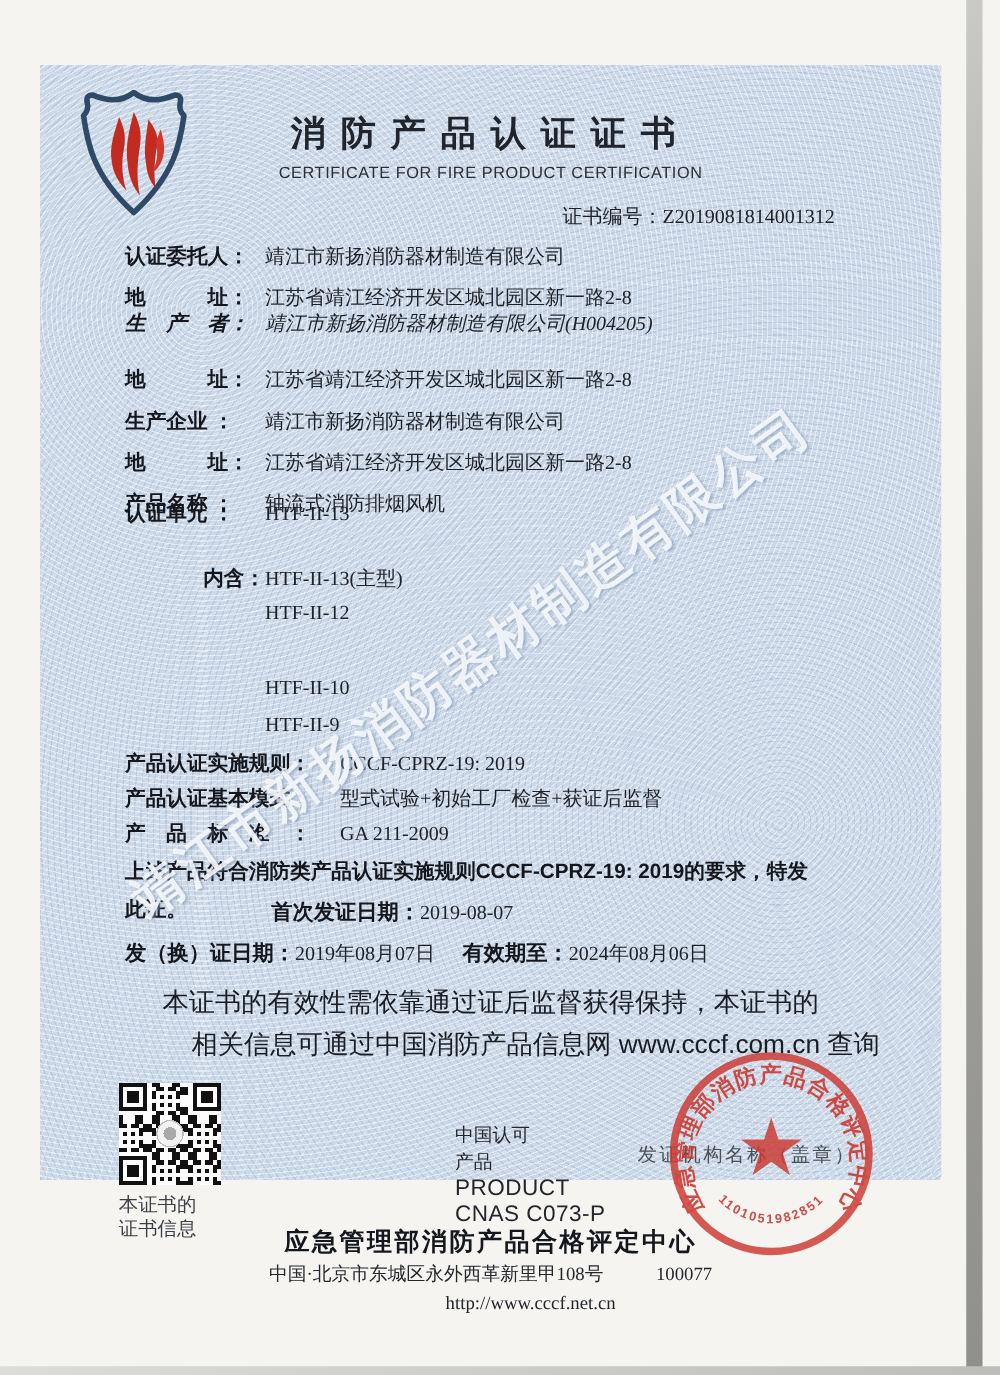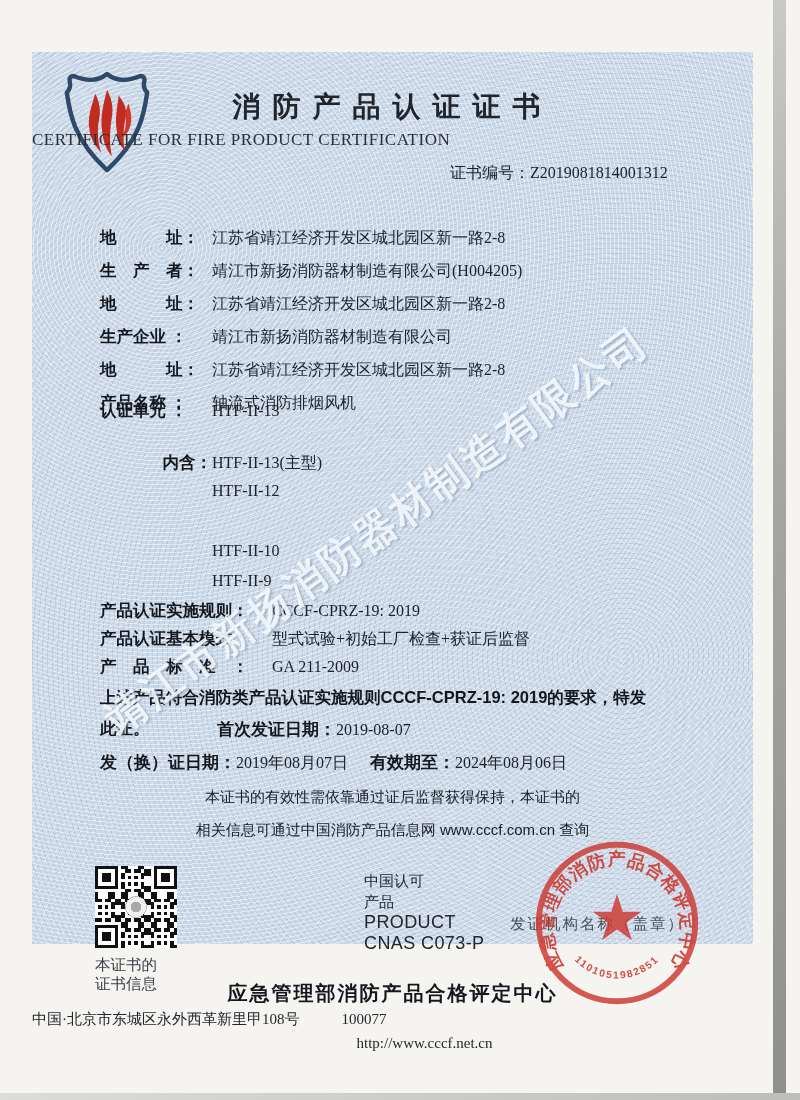--- a/index.html
+++ b/index.html
@@ -19,56 +19,56 @@
     background-color:#cbd8e7;
     background-image:
       repeating-radial-gradient(circle at 18% 22%, rgba(255,255,255,.45) 0 1px, rgba(0,0,0,0) 1px 4px),
       repeating-radial-gradient(circle at 82% 68%, rgba(148,172,204,.35) 0 1px, rgba(0,0,0,0) 1px 5px),
       repeating-radial-gradient(circle at 55% 110%, rgba(255,255,255,.3) 0 1px, rgba(0,0,0,0) 1px 6px);
   }
   .abs{position:absolute;}
   .title-cn{left:0;width:721px;top:36px;text-align:center;
     font-family:"Liberation Serif","DejaVu Serif",serif;
     font-size:28px;font-weight:bold;color:#20242c;letter-spacing:12px;}
-  .title-en{left:0;width:721px;top:78px;text-align:left;
-    font-size:17px;color:#2b2f36;letter-spacing:.5px;font-family:Liberation Serif, serif;}
+  .title-en{left:0;width:721px;top:78px;text-align:center;
+    font-size:13px;color:#2b2f36;letter-spacing:.5px;}
   .certno{left:418px;top:111px;font-family:"Liberation Serif","DejaVu Serif",serif;
     font-size:16px;color:#1d2128;}
   
   .row{position:absolute;left:68px;height:22px;white-space:nowrap;}
   .row .lbl{display:inline-block;width:112px;font-weight:bold;font-size:16.5px;color:#14171d;}
   .row .val{font-family:"Liberation Serif","DejaVu Serif",serif;font-size:16px;color:#1d2128;}
   .row.wide .lbl{width:172px;}
   .row.noval .lbl{width:112px;}
   .row.inner .lbl{text-align:right;}
   .statement{position:absolute;left:68px;width:600px;font-weight:bold;font-size:16.5px;color:#14171d;line-height:31px;}
   .dates1{position:absolute;left:185px;}
   .dates2{position:absolute;left:68px;}
   .b{font-weight:bold;font-size:17px;color:#14171d;}
   .v{font-family:"Liberation Serif","DejaVu Serif",serif;font-size:16px;color:#1d2128;}
-  .note{position:absolute;left:0;width:721px;text-align:center;font-size:15px;font-weight:500;color:#191d24;}
+  .note{position:absolute;left:0;width:721px;text-align:center;font-size:21px;font-weight:500;color:#191d24;}
   
   .watermark{
     position:absolute;left:78px;top:645px;white-space:nowrap;
     font-size:41px;font-weight:bold;letter-spacing:3px;
     color:rgba(247,250,253,.88);
     text-shadow:1px 2px 2px rgba(124,146,178,.55);
     transform:rotate(-36deg);transform-origin:0 50%;
     pointer-events:none;
   }
   
   .qr-wrap{left:63px;top:814px;width:82px;}
   .qr-cap{left:63px;top:903px;width:86px;font-size:15.5px;color:#3a3f46;line-height:19px;}
   .cnas-wrap{left:188px;top:808px;}
-  .cnas-text{left:332px;top:818px;font-size:15px;color:#23262d;line-height:21px;}
+  .cnas-text{left:332px;top:846px;font-size:15px;color:#23262d;line-height:21px;}
   .cnas-text .en{font-size:18px;letter-spacing:.4px;}
   .seal-cap{left:478px;top:862px;font-size:15.5px;letter-spacing:2px;color:#4a4f57;}
   .seal-wrap{left:500px;top:786px;opacity:.9;}
   .foot-org{left:0;top:928px;width:721px;text-align:center;font-size:20px;font-weight:bold;color:#14171d;letter-spacing:2px;}
-  .foot-addr{left:0;top:958px;width:721px;
+  .foot-addr{left:0;top:958px;width:721px;text-align:center;
     font-family:"Liberation Serif","DejaVu Serif",serif;font-size:15px;color:#23262d;}
   .foot-url{left:0;top:983px;width:721px;text-align:center;
     font-family:"Liberation Serif","DejaVu Serif",serif;font-size:15px;color:#23262d;padding-left:32px;}
 </style>
 </head>
 <body>
 
 <div class="scan-strip-right"></div>
 <div class="scan-strip-bottom"></div>
 
@@ -81,22 +81,23 @@
       <path d="M50 22 C46 38 43 50 45 64 C46 76 50 84 55 90 C52 76 53 62 55 50 C57 38 54 30 50 22 Z" fill="#c22b20"></path>
       <path d="M62 28 C60 42 58 52 60 64 C61 74 64 80 68 84 C66 72 67 60 69 50 C71 40 66 34 62 28 Z" fill="#c22b20"></path>
       <path d="M72 36 C74 44 76 50 74 58 C72 66 68 70 64 72 C70 64 70 54 68 46 C70 42 71 38 72 36 Z" fill="#d2372b"></path>
     </svg>
   </div>
 
   <div class="abs title-cn">消防产品认证证书</div>
   <div class="abs title-en">CERTIFICATE FOR FIRE PRODUCT CERTIFICATION</div>
   <div class="abs certno"><span>证书编号：</span><span>Z2019081814001312</span></div>
 
+  <div class="row" style="top:142px;"><span class="lbl">认证委托人：</span><span class="val">靖江市新扬消防器材制造有限公司</span></div>
   <div class="row" style="top:175px;"><span class="lbl">地　　　址：</span><span class="val">江苏省靖江经济开发区城北园区新一路2-8</span></div>
-  <div class="row" style="top:208px;"><span class="lbl">生　产　者：</span><span class="val">靖江市新扬消防器材制造有限公司(H004205)</span></div>
+  <div class="row" style="top:196px;font-style:italic;"><span class="lbl">生　产　者：</span><span class="val">靖江市新扬消防器材制造有限公司(H004205)</span></div>
   <div class="row" style="top:241px;"><span class="lbl">地　　　址：</span><span class="val">江苏省靖江经济开发区城北园区新一路2-8</span></div>
   <div class="row" style="top:274px;"><span class="lbl">生产企业 ：</span><span class="val">靖江市新扬消防器材制造有限公司</span></div>
   <div class="row" style="top:307px;"><span class="lbl">地　　　址：</span><span class="val">江苏省靖江经济开发区城北园区新一路2-8</span></div>
   <div class="row" style="top:340px;"><span class="lbl">产品名称 ：</span><span class="val">轴流式消防排烟风机</span></div>
   <div class="row" style="top:348px;"><span class="lbl">认证单元 ：</span><span class="val">HTF-II-13</span></div>
   <div class="row inner" style="top:400px;"><span class="lbl">内含：</span><span class="val">HTF-II-13(主型)</span></div>
   <div class="row noval" style="top:430px;"><span class="lbl"></span><span class="val">HTF-II-12</span></div>
   <div class="row noval" style="top:490px;"><span class="lbl"></span><span class="val">HTF-II-10</span></div>
   <div class="row noval" style="top:520px;"><span class="lbl"></span><span class="val">HTF-II-9</span></div>
   <div class="row wide" style="top:548px;"><span class="lbl">产品认证实施规则：</span><span class="val">CCCF-CPRZ-19: 2019</span></div>
@@ -105,21 +106,21 @@
 
   <div class="statement" style="top:630px;">
     <div>上述产品符合消防类产品认证实施规则CCCF-CPRZ-19: 2019的要求，特发</div>
     <div>此证。</div>
   </div>
 
   <div class="dates1" style="top:666px;"><span class="b">首次发证日期：</span><span class="v">2019-08-07</span></div>
   <div class="dates2" style="top:699px;"><span class="b">发（换）证日期：</span><span class="v">2019年08月07日</span><span class="b" style="margin-left:22px;">有效期至：</span><span class="v">2024年08月06日</span></div>
 
   <div class="note" style="top:736px;">本证书的有效性需依靠通过证后监督获得保持，本证书的</div>
-  <div class="note" style="top:769px;">相关信息可通过中国消防产品信息网 www.cccf.com.cn 查询</div>
+  <div class="note" style="top:769px;margin-left:36px;">相关信息可通过中国消防产品信息网 www.cccf.com.cn 查询</div>
 
   <div class="abs qr-wrap">
     <svg id="qr" width="82" height="82" viewBox="0 0 25 25" shape-rendering="crispEdges">
         <rect x="0" y="0" width="25" height="25" fill="#fdfdfd"></rect>
         <rect x="8" y="0" width="1" height="1" fill="#111"></rect>
         <rect x="9" y="0" width="1" height="1" fill="#111"></rect>
         <rect x="13" y="0" width="1" height="1" fill="#111"></rect>
         <rect x="14" y="0" width="1" height="1" fill="#111"></rect>
         <rect x="9" y="1" width="1" height="1" fill="#111"></rect>
         <rect x="10" y="1" width="1" height="1" fill="#111"></rect>

